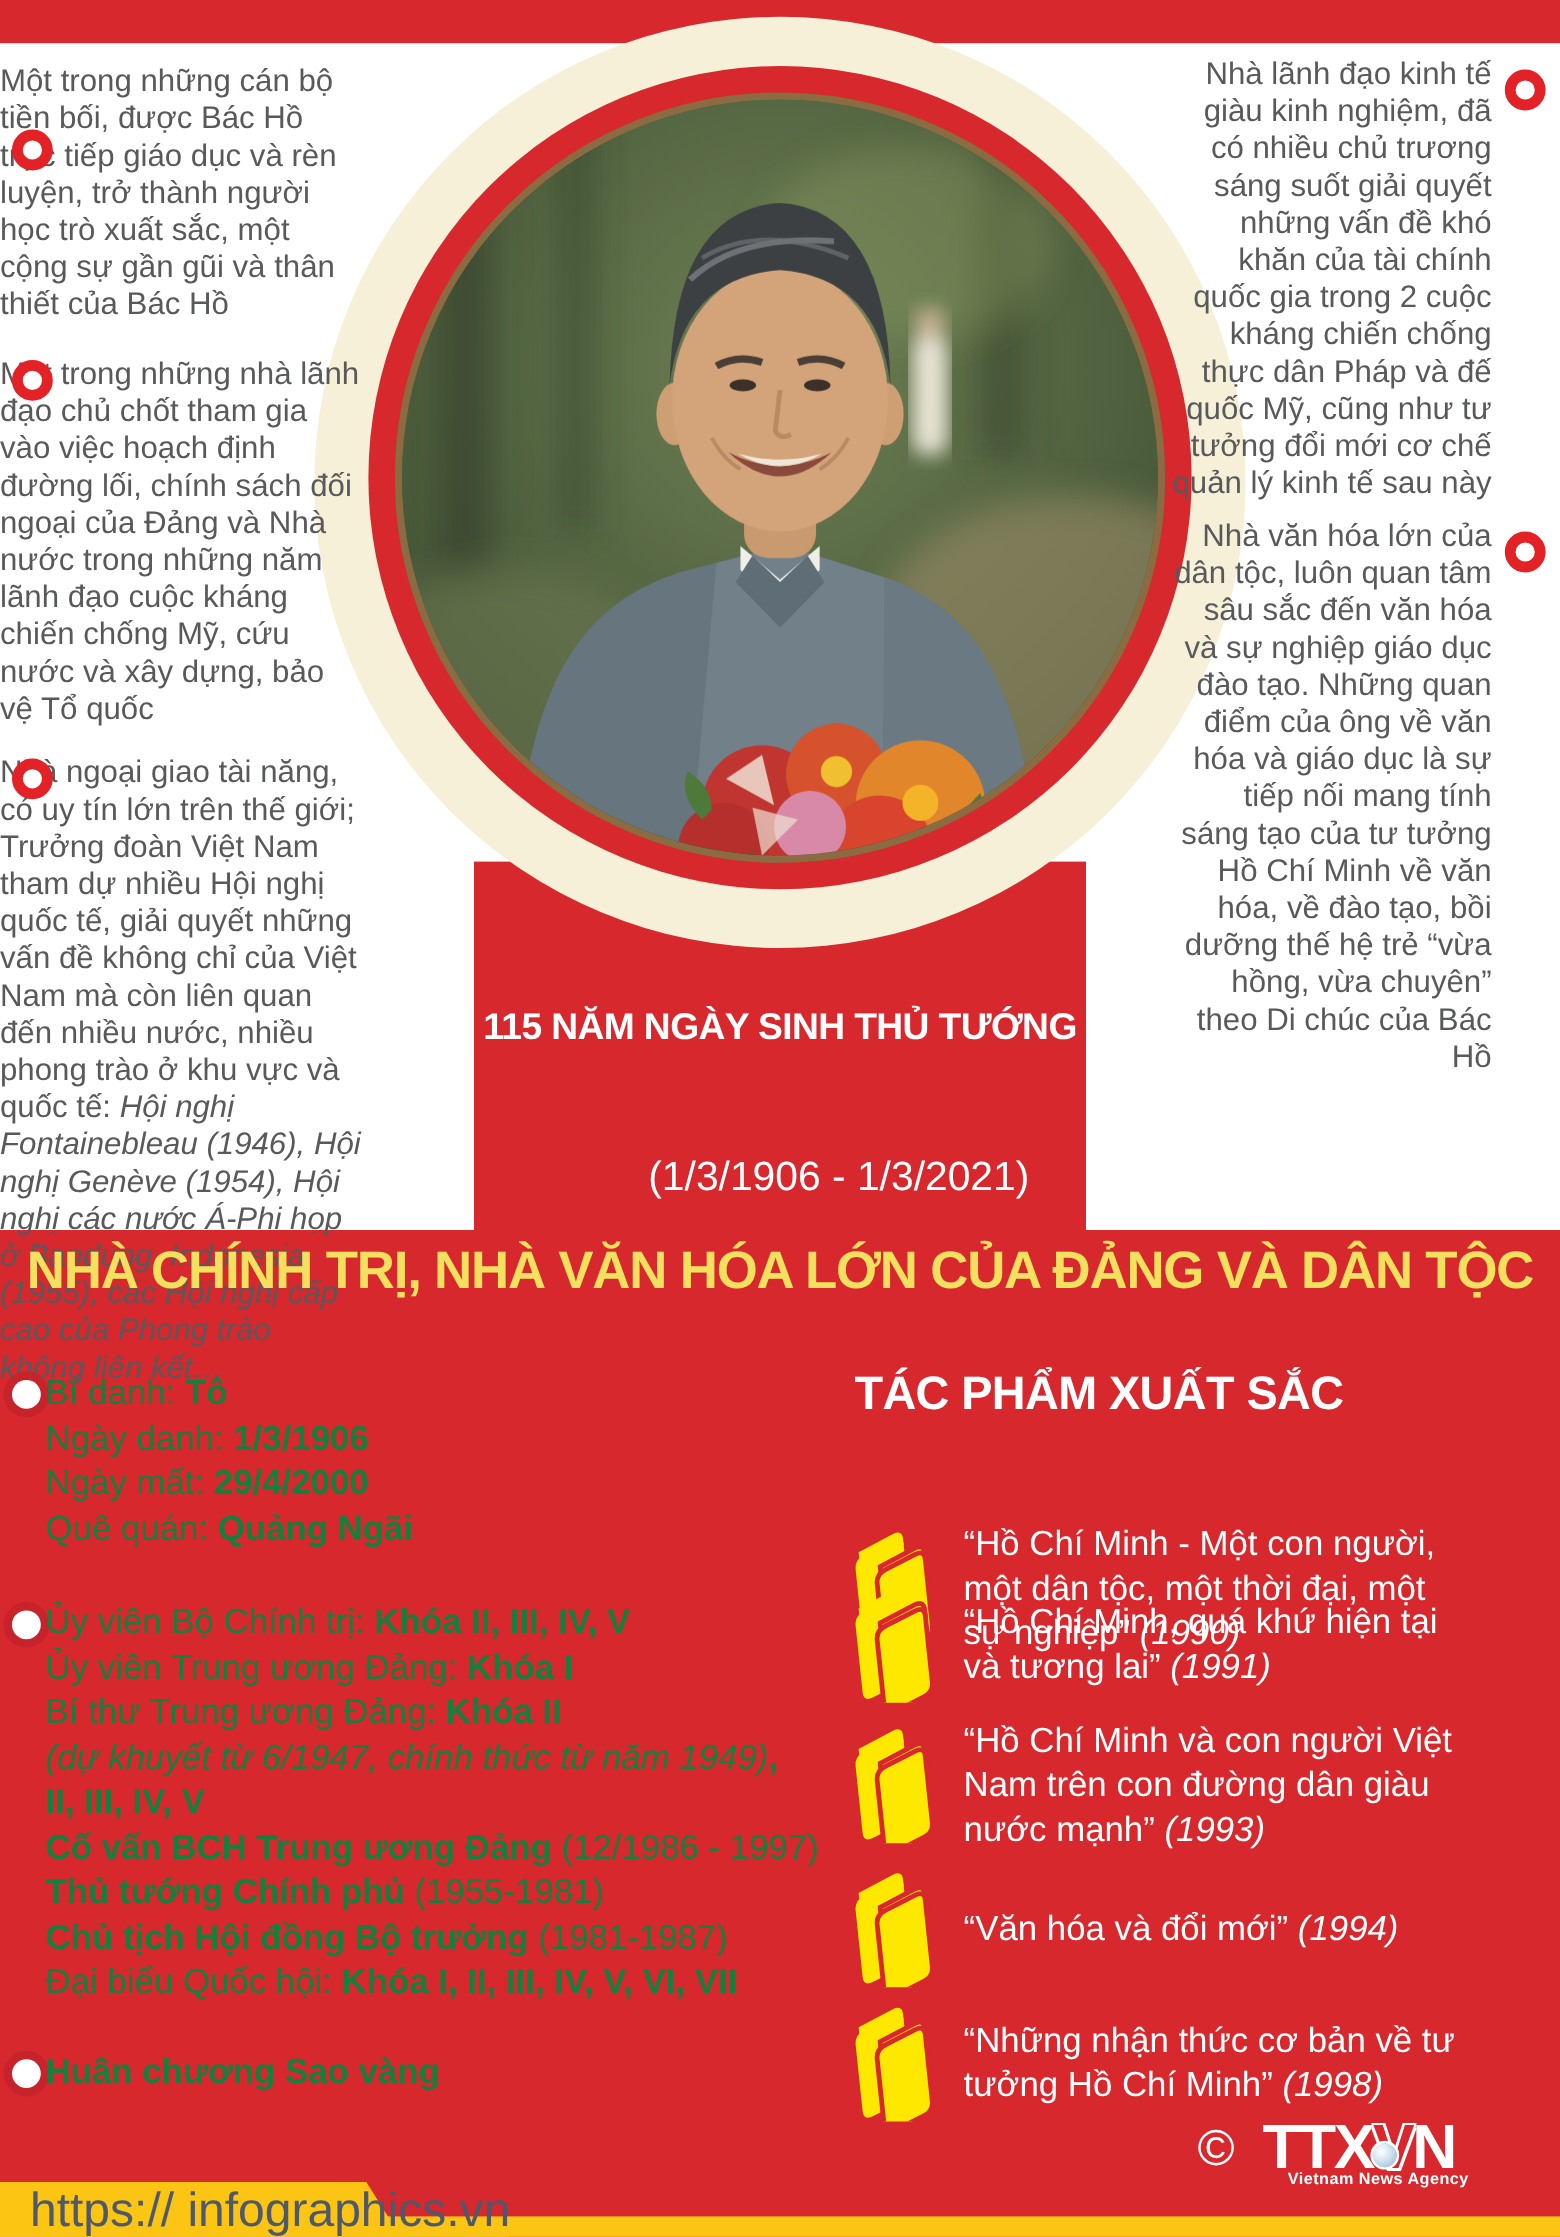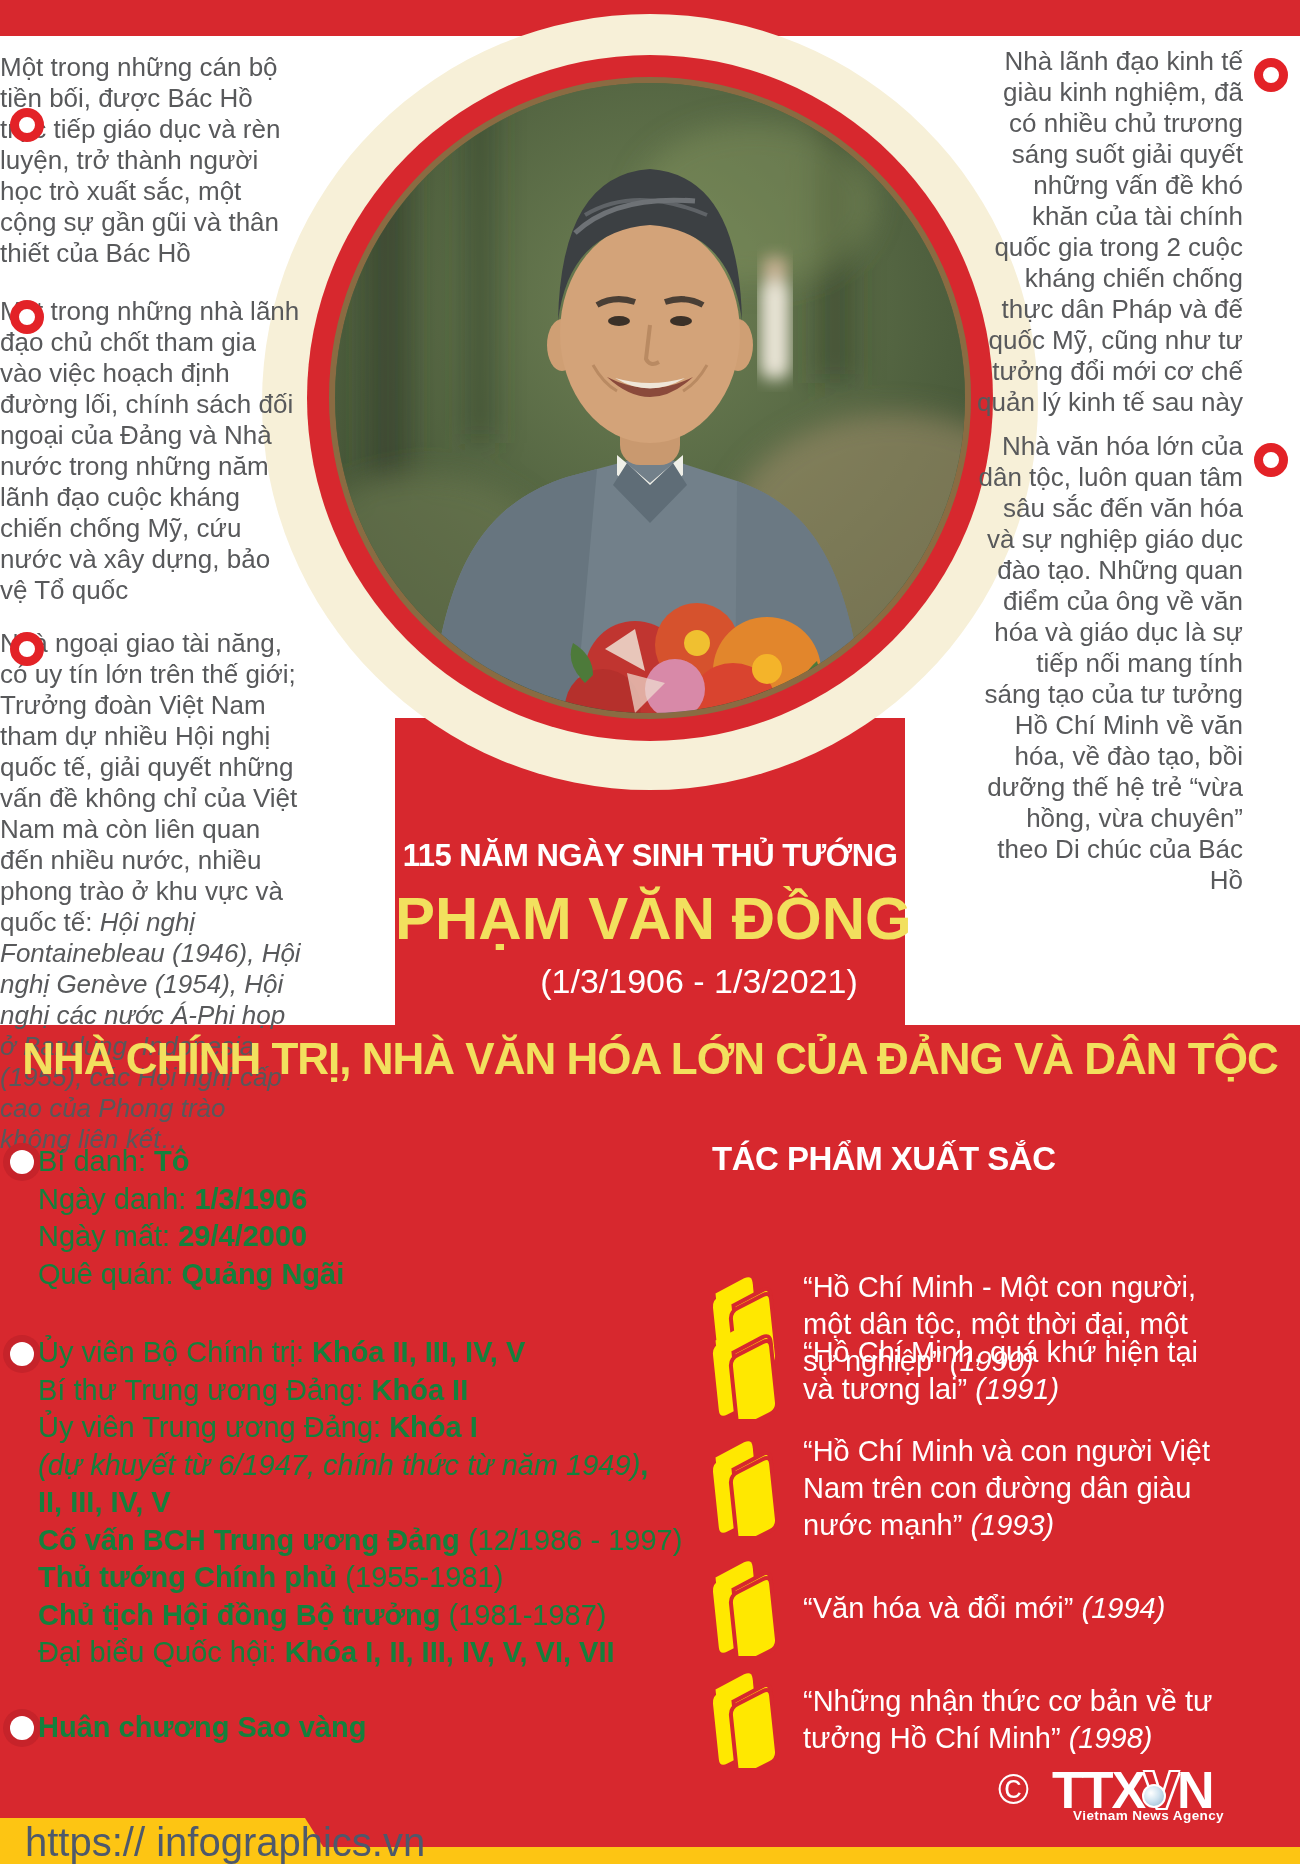--- a/index.html
+++ b/index.html
@@ -34,21 +34,21 @@
   .banner{position:absolute;left:0;top:1034px;width:1300px;text-align:center;color:#f2e05e;
           font-size:44px;font-weight:700;letter-spacing:-1px;white-space:nowrap;}
   
   .pgroup{position:absolute;left:38px;color:#15803d;}
   .pgroup .line{font-size:29px;line-height:37.5px;white-space:nowrap;}
   .pgroup .b{font-weight:700;}
   .pgroup .i{font-style:italic;}
   .pbullet{position:absolute;left:10px;width:24px;height:24px;border-radius:50%;background:#ffffff;
            box-shadow:0 0 0 7px #c6232a;}
   
-  .works-heading{position:absolute;left:712px;top:1140px;color:#ffffff;font-size:33px;font-weight:700;letter-spacing:-0.5px;}
+  .works-heading{position:absolute;left:712px;top:1140px;color:#ffffff;font-size:39px;font-weight:700;letter-spacing:-0.5px;}
   #works-list{position:absolute;left:705px;top:0;width:560px;height:1864px;}
   .work-row{position:absolute;left:0;display:flex;align-items:center;gap:24px;height:96px;}
   .work-row:nth-child(1){top:1276px;}
   .work-row:nth-child(2){top:1323px;}
   .work-row:nth-child(3){top:1440px;}
   .work-row:nth-child(4){top:1560px;}
   .work-row:nth-child(5){top:1672px;}
   .work-row p{margin:0;width:420px;font-size:29px;line-height:37px;color:#ffffff;}
   .work-row .i{font-style:italic;}
   .book-ic{flex:0 0 74px;width:74px;height:96px;}
@@ -177,38 +177,37 @@
       </div>
   </div>
   <div class="top-item" style="top:431px;left:0;width:1300px;">
     <span class="ring ring-r" style="top:12px;"></span>
     <div class="tcol ti-r" style="position:absolute;">
         <p><span>Nhà văn hóa lớn của dân tộc, luôn quan tâm sâu sắc đến văn hóa và sự nghiệp giáo dục đào tạo. Những quan điểm của ông về văn hóa và giáo dục là sự tiếp nối mang tính sáng tạo của tư tưởng Hồ Chí Minh về văn hóa, về đào tạo, bồi dưỡng thế hệ trẻ “vừa hồng, vừa chuyên” theo Di chúc của Bác Hồ</span></p>
       </div>
   </div>
 
   <div class="kicker">115 NĂM NGÀY SINH THỦ TƯỚNG</div>
-  <div class="big-name">PHẠM VĂN ĐỒNG</div>
   <div class="dates">(1/3/1906 - 1/3/2021)</div>
 
   <div class="banner">NHÀ CHÍNH TRỊ, NHÀ VĂN HÓA LỚN CỦA ĐẢNG VÀ DÂN TỘC</div>
 
   <span class="pbullet" style="top:1150px;"></span>
   <div class="pgroup" style="top:1143px;">
       <div class="line"><span>Bí danh: </span><span class="b">Tô</span></div>
       <div class="line"><span>Ngày danh: </span><span class="b">1/3/1906</span></div>
       <div class="line"><span>Ngày mất: </span><span class="b">29/4/2000</span></div>
       <div class="line"><span>Quê quán: </span><span class="b">Quảng Ngãi</span></div>
     </div>
 
   <span class="pbullet" style="top:1342px;"></span>
   <div class="pgroup" style="top:1334px;">
       <div class="line"><span>Ủy viên Bộ Chính trị: </span><span class="b">Khóa II, III, IV, V</span></div>
+      <div class="line"><span>Ủy viên Trung ương Đảng: </span><span class="b">Khóa I</span></div>
       <div class="line"><span>Bí thư Trung ương Đảng: </span><span class="b">Khóa II</span></div>
-      <div class="line"><span>Ủy viên Trung ương Đảng: </span><span class="b">Khóa I</span></div>
       <div class="line"><span class="i">(dự khuyết từ 6/1947, chính thức từ năm 1949)</span><span class="b">,</span></div>
       <div class="line"><span class="b">II, III, IV, V</span></div>
       <div class="line"><span class="b">Cố vấn BCH Trung ương Đảng</span><span> (12/1986 - 1997)</span></div>
       <div class="line"><span class="b">Thủ tướng Chính phủ</span><span> (1955-1981)</span></div>
       <div class="line"><span class="b">Chủ tịch Hội đồng Bộ trưởng</span><span> (1981-1987)</span></div>
       <div class="line"><span>Đại biểu Quốc hội: </span><span class="b">Khóa I, II, III, IV, V, VI, VII</span></div>
     </div>
 
   <span class="pbullet" style="top:1716px;"></span>
   <div class="pgroup" style="top:1709px;">

